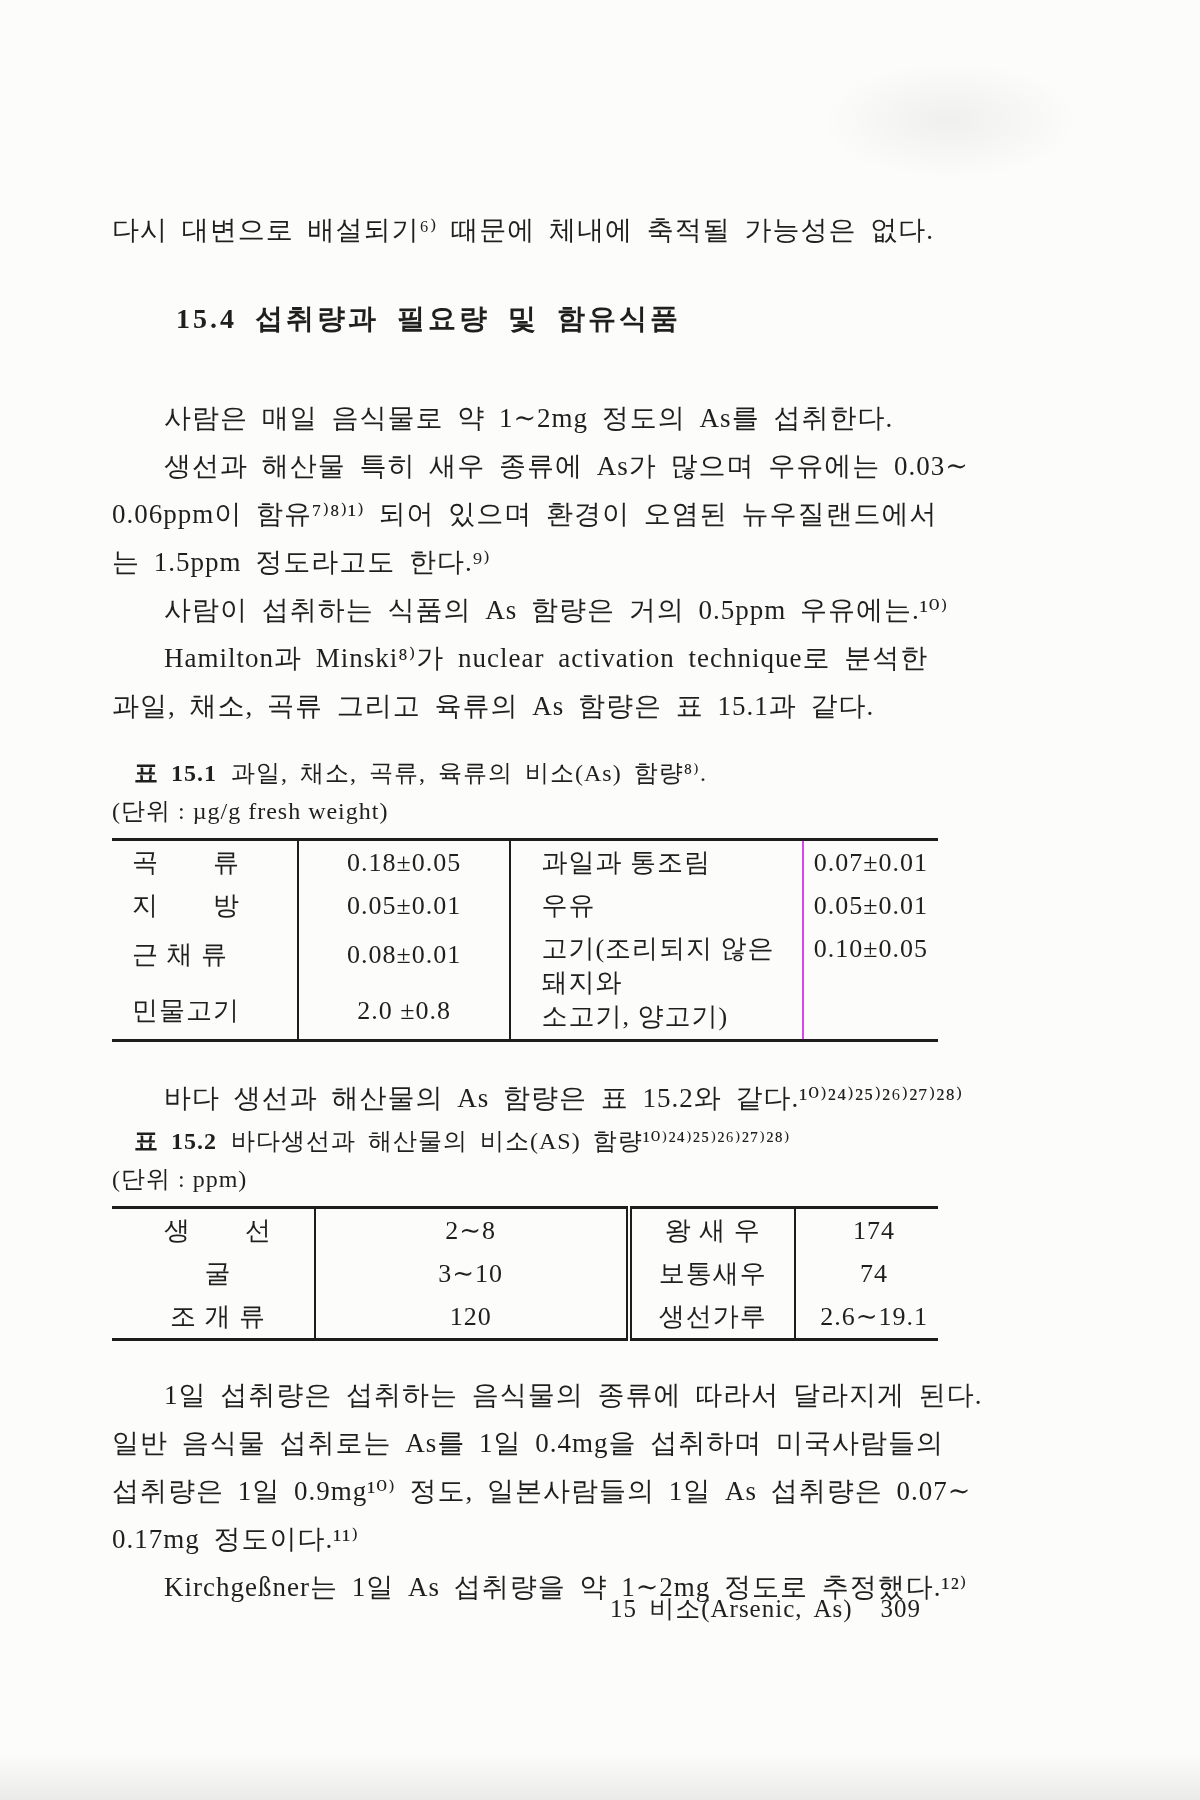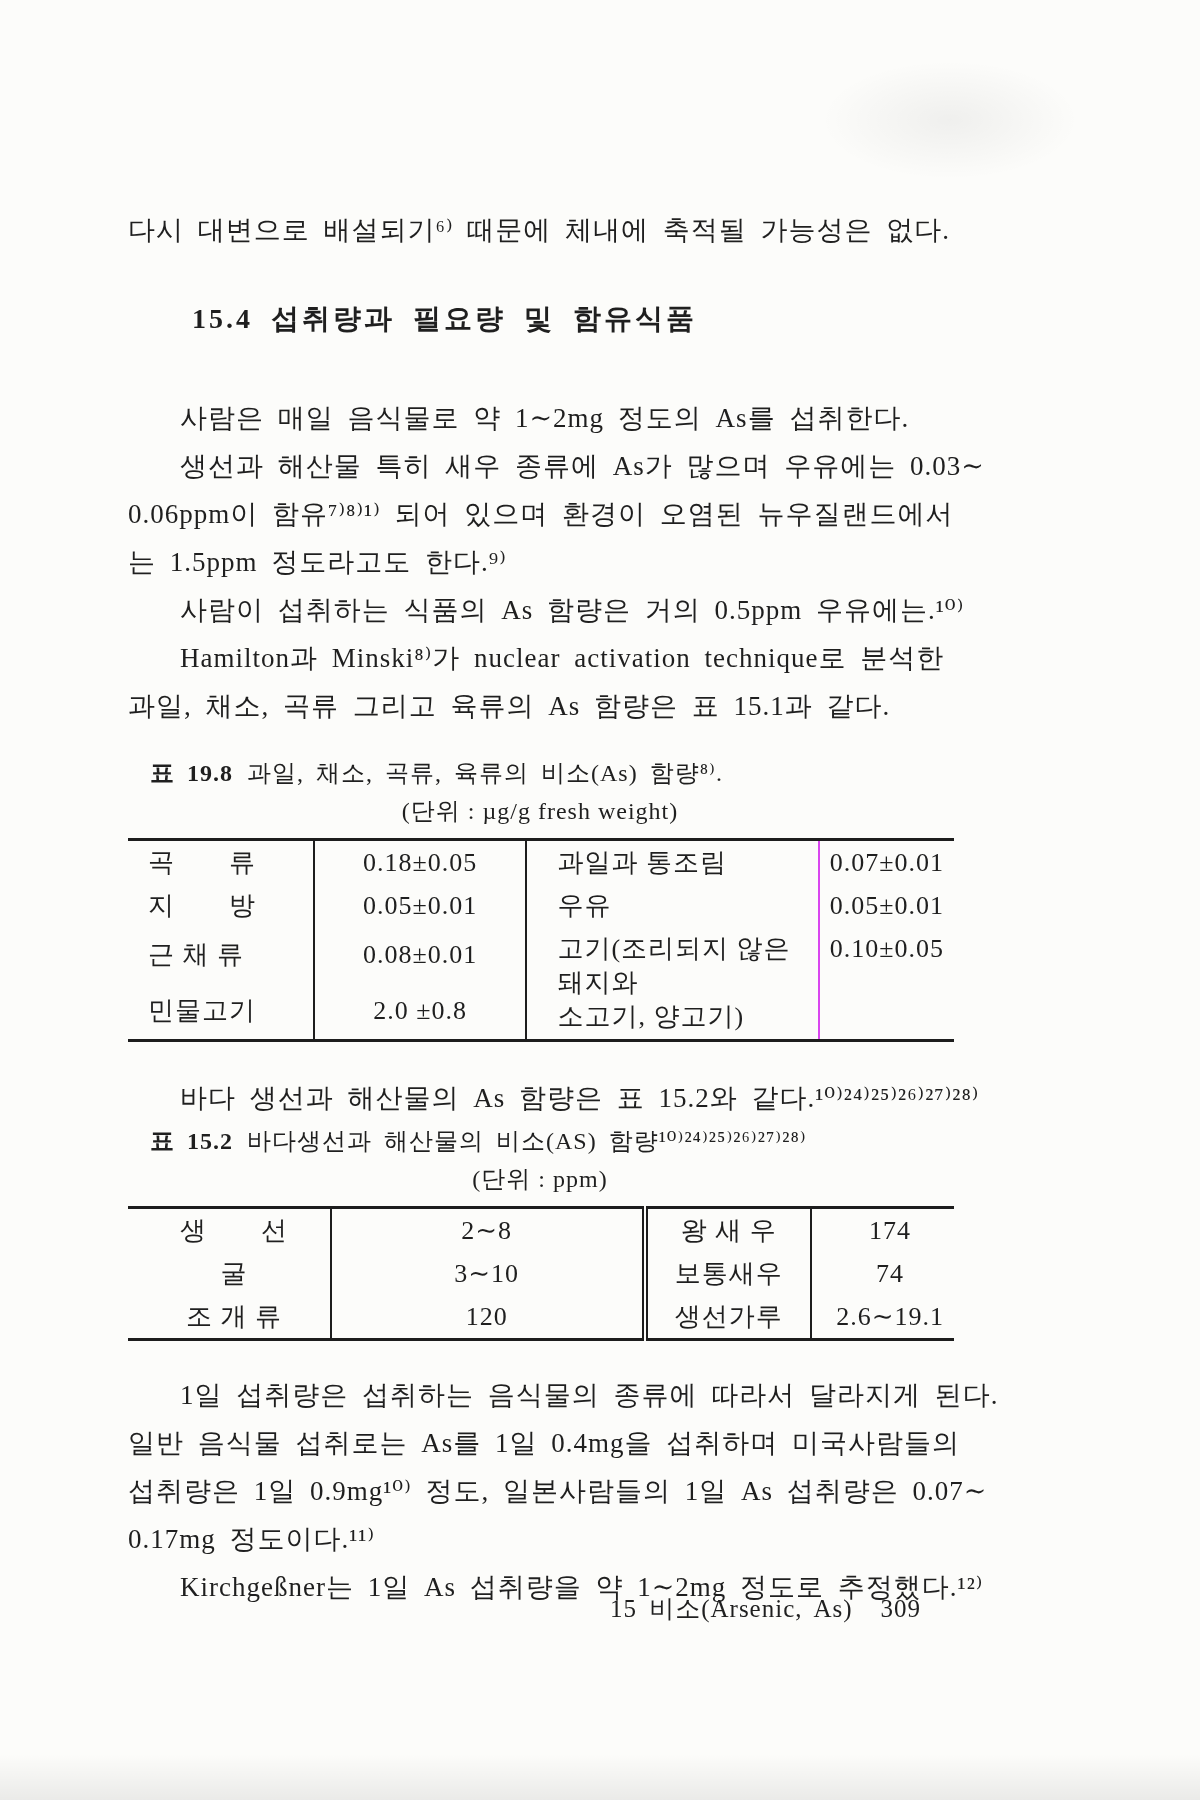--- a/index.html
+++ b/index.html
@@ -11,28 +11,28 @@
   .page::before{
     content:"";position:absolute;top:60px;right:120px;width:260px;height:120px;
     background:radial-gradient(ellipse at center, rgba(0,0,0,0.05), rgba(0,0,0,0) 70%);
     pointer-events:none;
   }
   .page::after{
     content:"";position:absolute;left:0;right:0;bottom:0;height:46px;
     background:linear-gradient(to bottom, rgba(0,0,0,0) , rgba(0,0,0,0.07));
     pointer-events:none;
   }
-  .content{position:absolute;left:128px;top:206px;width:826px;}
+  .content{position:absolute;left:112px;top:206px;width:826px;}
   .line{font-size:27px;line-height:48px;letter-spacing:1px;word-spacing:6px;white-space:nowrap;}
   .ind{padding-left:52px;}
   .heading{font-size:28px;font-weight:bold;margin:42px 0 0 64px;line-height:46px;letter-spacing:3px;word-spacing:8px;}
   .para1{margin-top:52px;}
   .caption{margin:26px 0 0 22px;font-size:24px;letter-spacing:1px;word-spacing:5px;line-height:34px;}
   .caption .caplabel{font-weight:bold;margin-right:14px;}
-  .unit{margin-top:4px;text-align:center;font-size:24px;letter-spacing:1px;line-height:34px;padding-right:2px;}
+  .unit{margin-top:4px;text-align:left;font-size:24px;letter-spacing:1px;line-height:34px;padding-right:2px;}
   table{width:100%;border-collapse:collapse;margin-top:10px;font-size:26px;letter-spacing:1px;
         border-top:3px solid #1d1d1d;border-bottom:3px solid #1d1d1d;}
   td{padding:5px 10px;line-height:33px;}
   .t1 .c1{width:168px;padding-left:20px;}
   .t1 .c2{width:204px;border-left:2px solid #1d1d1d;text-align:center;}
   .t1 .c3{width:288px;border-left:2px solid #1d1d1d;padding-left:30px;}
   .t1 .c4{border-left:2px solid #d946ef;text-align:center;}
   .multiline{white-space:pre-line;line-height:34px;}
   .vtop{vertical-align:top;}
   .t2 .c1{width:176px;padding-left:20px;text-align:center;}
@@ -59,21 +59,21 @@
       <div class="line ind">사람은 매일 음식물로 약 1∼2mg 정도의 As를 섭취한다.</div>
       <div class="line ind">생선과 해산물 특히 새우 종류에 As가 많으며 우유에는 0.03∼</div>
       <div class="line">0.06ppm이 함유⁷⁾⁸⁾¹⁾ 되어 있으며 환경이 오염된 뉴우질랜드에서</div>
       <div class="line">는 1.5ppm 정도라고도 한다.⁹⁾</div>
       <div class="line ind">사람이 섭취하는 식품의 As 함량은 거의 0.5ppm 우유에는.¹⁰⁾</div>
       <div class="line ind">Hamilton과 Minski⁸⁾가 nuclear activation technique로 분석한</div>
       <div class="line">과일, 채소, 곡류 그리고 육류의 As 함량은 표 15.1과 같다.</div>
     </div>
 
     <div class="caption">
-      <span class="caplabel">표 19.8</span><span>과일, 채소, 곡류, 육류의 비소(As) 함량⁸⁾.</span>
+      <span class="caplabel">표 15.1</span><span>과일, 채소, 곡류, 육류의 비소(As) 함량⁸⁾.</span>
     </div>
     <div class="unit">(단위 : µg/g fresh weight)</div>
 
     <table class="t1">
       <tbody>
           <tr>
         <td class="c1">곡　　류</td>
         <td class="c2">0.18±0.05</td>
         <td class="c3">과일과 통조림</td>
         <td class="c4">0.07±0.01</td>

